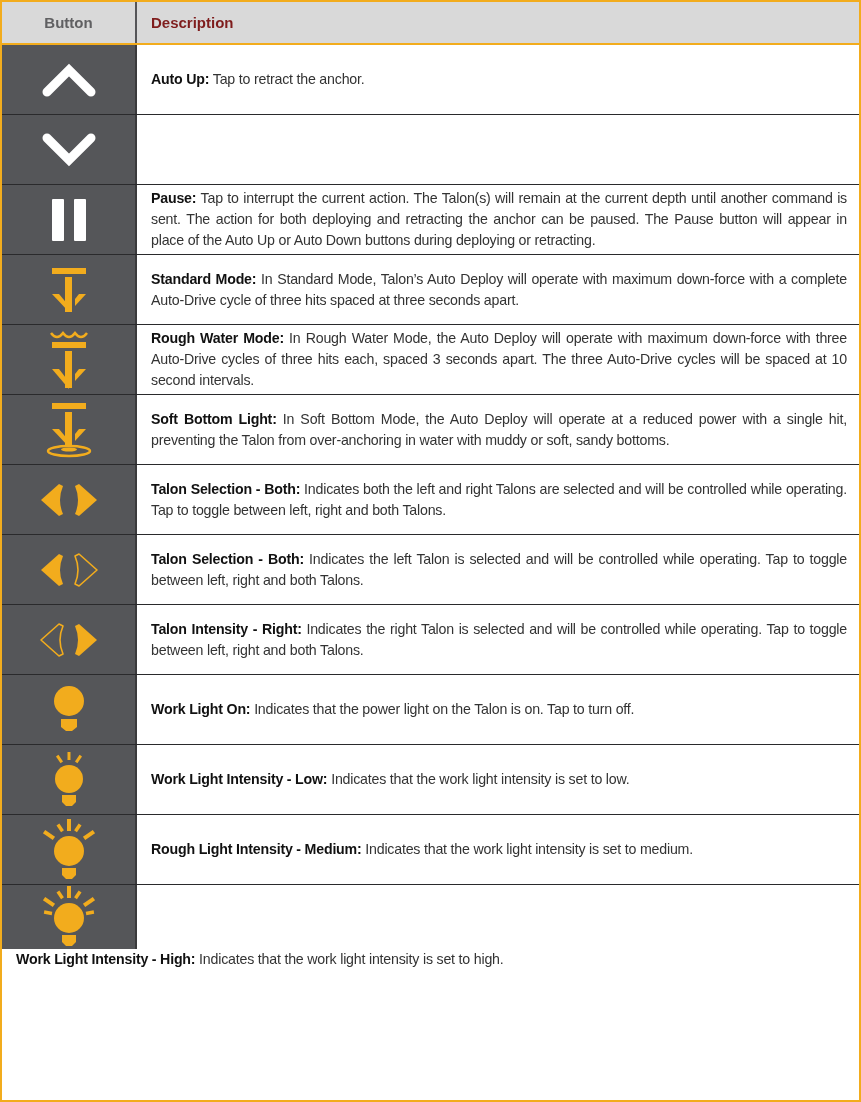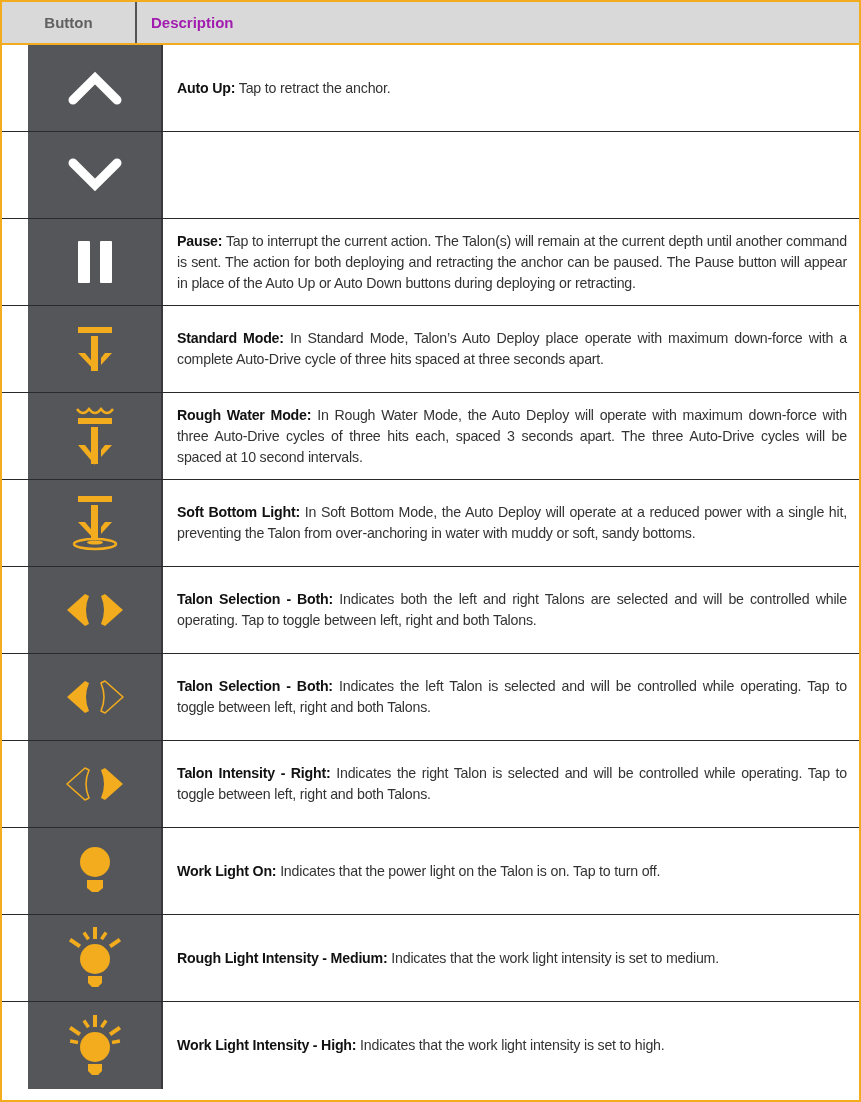--- a/index.html
+++ b/index.html
@@ -18,29 +18,28 @@
       box-sizing: content-box;
     }
     .header .h-btn {
       width: 133px; border-right: 2px solid #555558;
       display: flex; align-items: center; justify-content: center;
       color: #606062; font-weight: bold; font-size: 15px;
     }
     .header .h-desc {
       flex: 1; display: flex; align-items: center;
       padding-left: 14px;
-      color: #a21caf; font-weight: bold; font-size: 15px;
+      color: #7f1d1d; font-weight: bold; font-size: 15px;
     }
     .row {
-      display: flex; height: 87px;
+      display: flex; height: 70px;
       border-bottom: 1.5px solid #2a2a2c;
       box-sizing: border-box;
-      padding-left: 26px;
-    }
-    .row:last-child { border-bottom: none; }
+    }
+    .row:last-child { border-bottom: none; flex-direction: column; }
     .icon-cell {
       width: 133px; background: #555659;
       border-right: 2px solid #3a3a3c;
       display: flex; align-items: center; justify-content: center;
       flex-shrink: 0;
     }
     .icon-cell svg { display: block; }
     .desc-cell {
       flex: 1; display: flex; align-items: center;
       padding: 0 12px 0 14px;
@@ -93,21 +92,21 @@
   <div class="row">
     <div class="icon-cell">
       <svg width="40" height="48" viewBox="0 0 40 48">
         <rect x="3" y="2" width="34" height="6" fill="#f2ac1d"></rect>
         <rect x="16" y="11" width="7" height="35" fill="#f2ac1d"></rect>
         <polygon points="3,28 10,28 20,40 20,46" fill="#f2ac1d"></polygon>
         <polygon points="37,28 30,28 26,33 26,40" fill="#f2ac1d"></polygon>
       </svg>
     </div>
     <div class="desc-cell">
-      <div><span class="term">Standard Mode:</span><span> In Standard Mode, Talon’s Auto Deploy place operate with maximum down-force with a complete Auto-Drive cycle of three hits spaced at three seconds apart.</span></div>
+      <div><span class="term">Standard Mode:</span><span> In Standard Mode, Talon’s Auto Deploy will operate with maximum down-force with a complete Auto-Drive cycle of three hits spaced at three seconds apart.</span></div>
     </div>
   </div>
 
   <div class="row">
     <div class="icon-cell">
       <svg width="44" height="62" viewBox="0 0 44 62">
         <path d="M4,4 Q10,12 16,4 Q22,12 28,4 Q34,12 40,4" fill="none" stroke="#f2ac1d" stroke-width="2.5"></path>
         <rect x="5" y="13" width="34" height="6" fill="#f2ac1d"></rect>
         <rect x="18" y="22" width="7" height="37" fill="#f2ac1d"></rect>
         <polygon points="5,40 12,40 22,53 22,60" fill="#f2ac1d"></polygon>
@@ -177,20 +176,34 @@
         <circle cx="20" cy="16" r="15" fill="#f2ac1d"></circle>
         <path d="M12,34 L28,34 L28,42 L23,46 L17,46 L12,42 Z" fill="#f2ac1d"></path>
       </svg>
     </div>
     <div class="desc-cell">
       <div><span class="term">Work Light On:</span><span> Indicates that the power light on the Talon is on. Tap to turn off.</span></div>
     </div>
   </div>
 
 
+  <div class="row">
+    <div class="icon-cell">
+      <svg width="44" height="58" viewBox="0 0 44 58">
+        <rect x="20.5" y="1" width="3" height="8" fill="#f2ac1d"></rect>
+        <rect x="11" y="4" width="3" height="8" fill="#f2ac1d" transform="rotate(-35 12.5 8)"></rect>
+        <rect x="30" y="4" width="3" height="8" fill="#f2ac1d" transform="rotate(35 31.5 8)"></rect>
+        <circle cx="22" cy="28" r="14" fill="#f2ac1d"></circle>
+        <path d="M15,44 L29,44 L29,51 L25,55 L19,55 L15,51 Z" fill="#f2ac1d"></path>
+      </svg>
+    </div>
+    <div class="desc-cell">
+      <div><span class="term">Work Light Intensity - Low:</span><span> Indicates that the work light intensity is set to low.</span></div>
+    </div>
+  </div>
 
   <div class="row">
     <div class="icon-cell">
       <svg width="56" height="64" viewBox="0 0 56 64">
         <rect x="26" y="1" width="4" height="12" fill="#f2ac1d"></rect>
         <rect x="17.5" y="6" width="3.5" height="8" fill="#f2ac1d" transform="rotate(-35 19 10)"></rect>
         <rect x="35" y="6" width="3.5" height="8" fill="#f2ac1d" transform="rotate(35 37 10)"></rect>
         <rect x="6" y="11" width="4" height="12" fill="#f2ac1d" transform="rotate(-55 8 17)"></rect>
         <rect x="46" y="11" width="4" height="12" fill="#f2ac1d" transform="rotate(55 48 17)"></rect>
         <circle cx="28" cy="33" r="15" fill="#f2ac1d"></circle>

